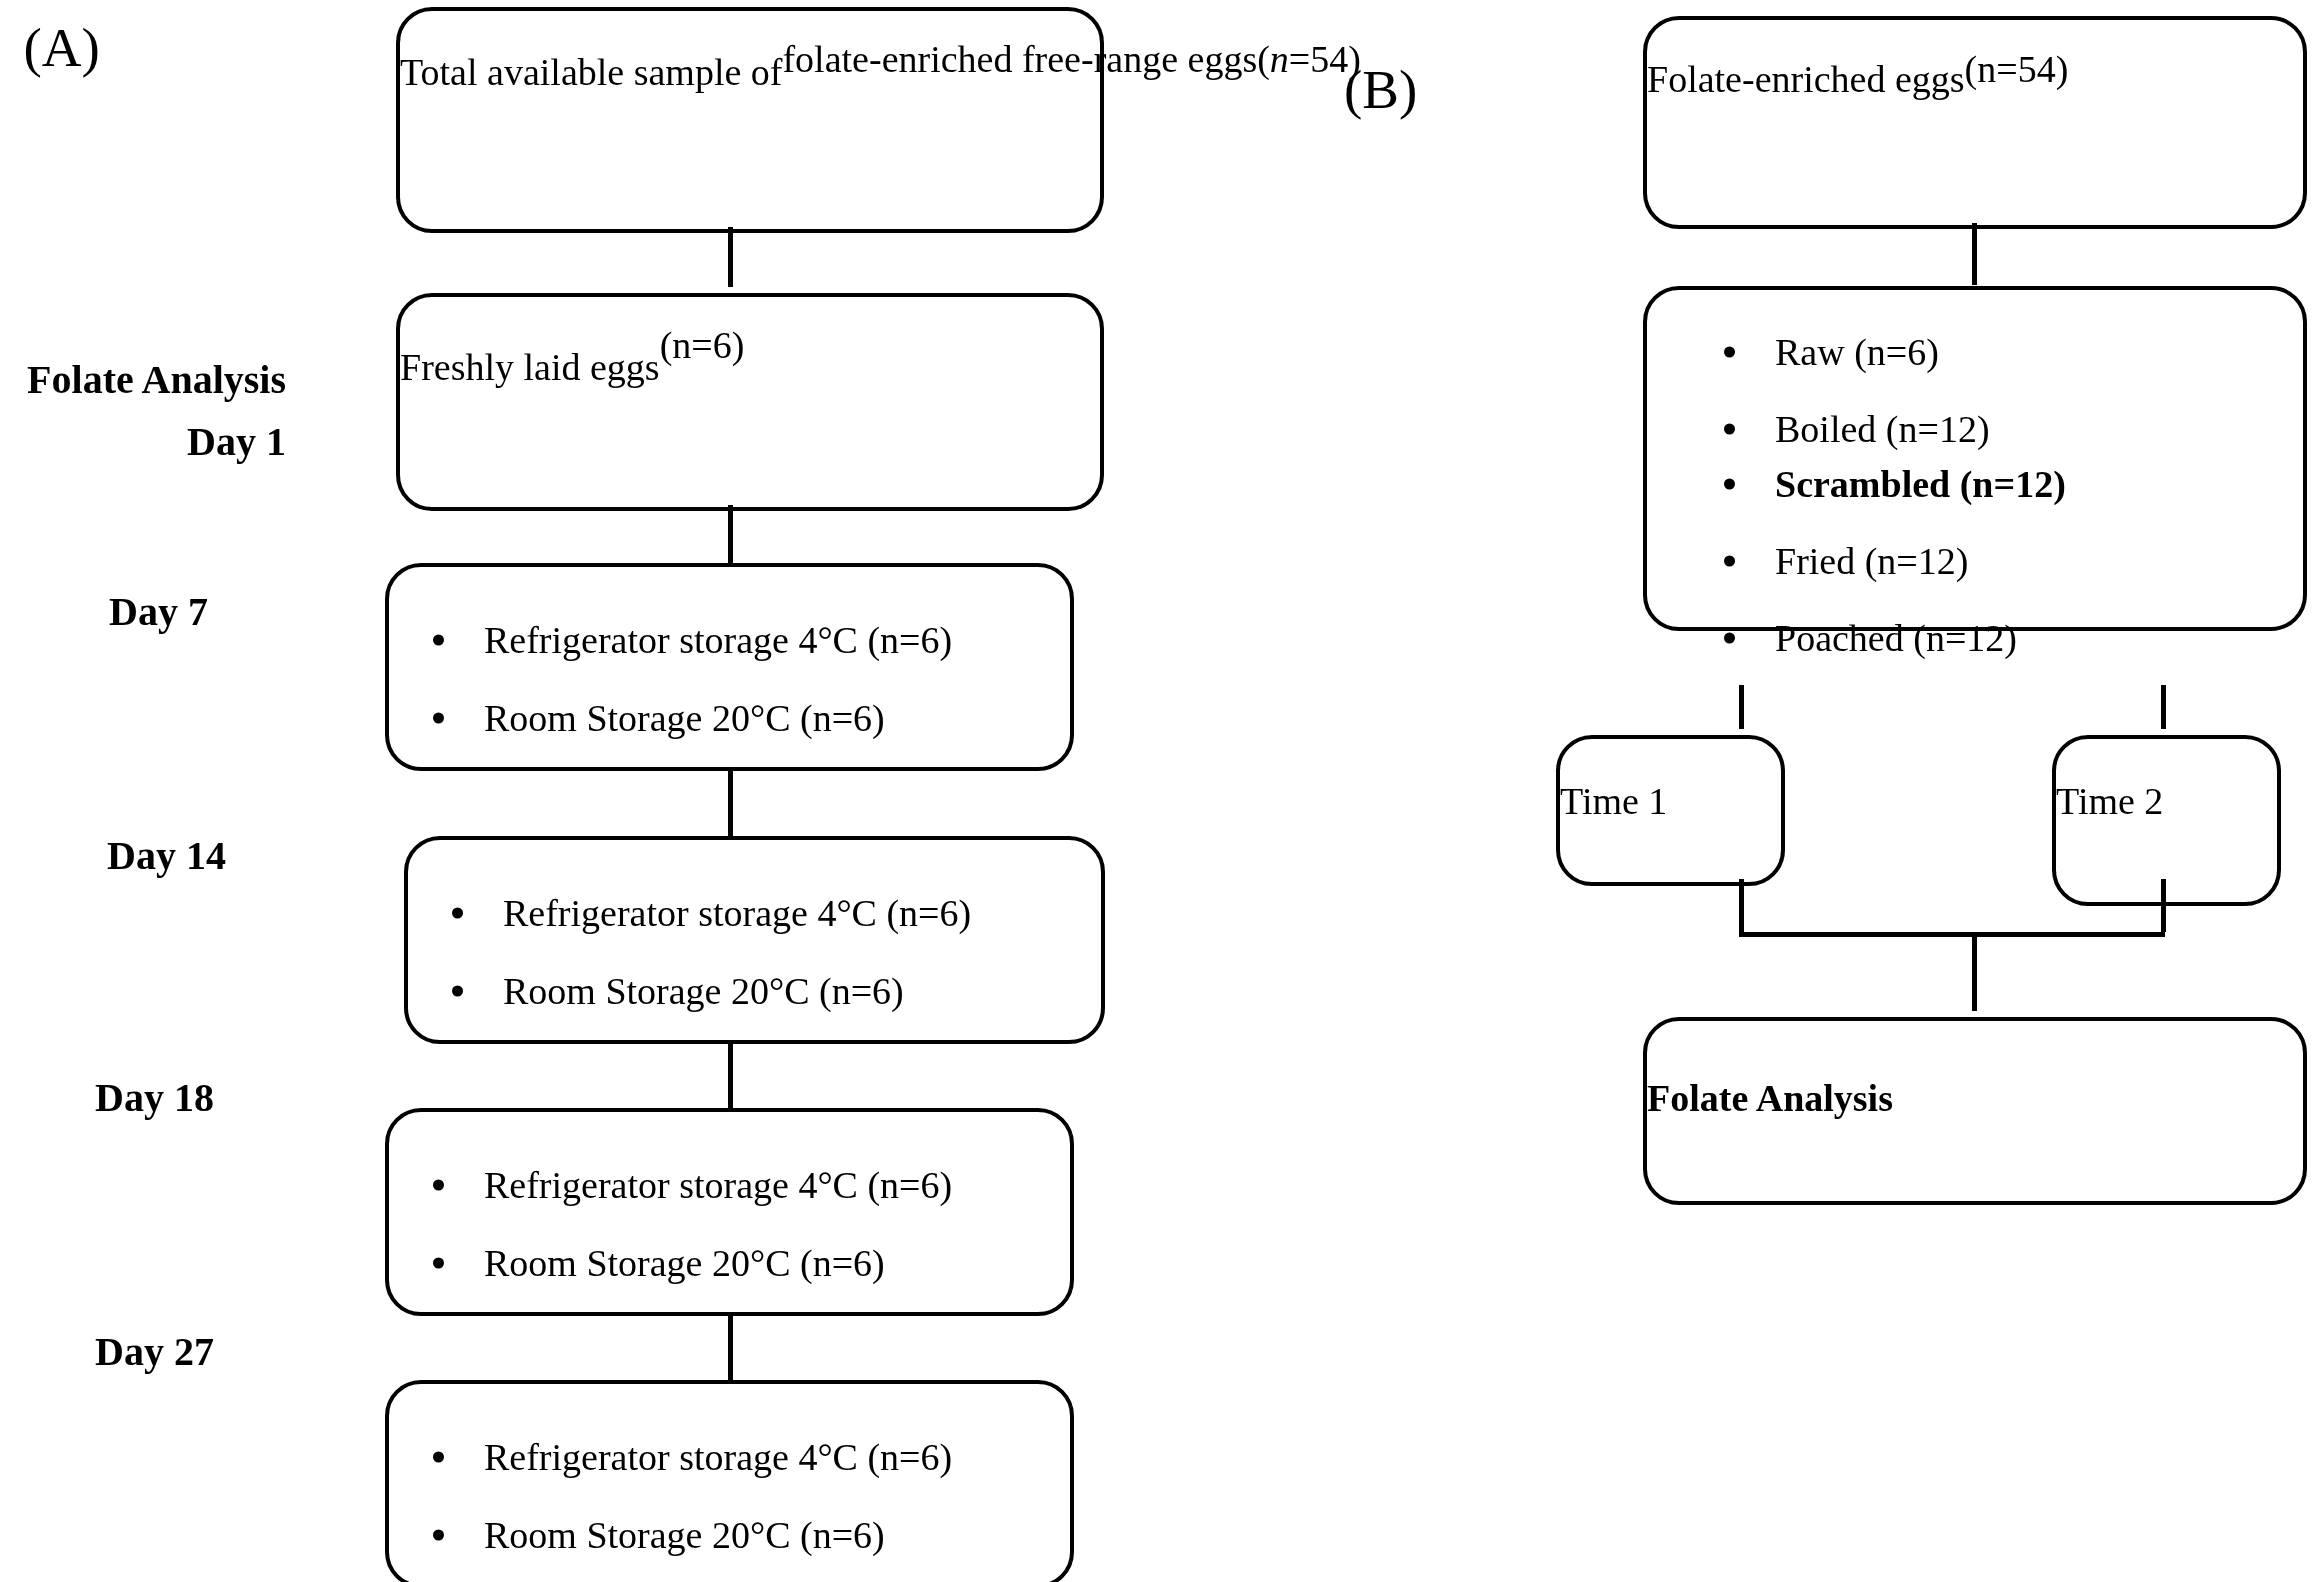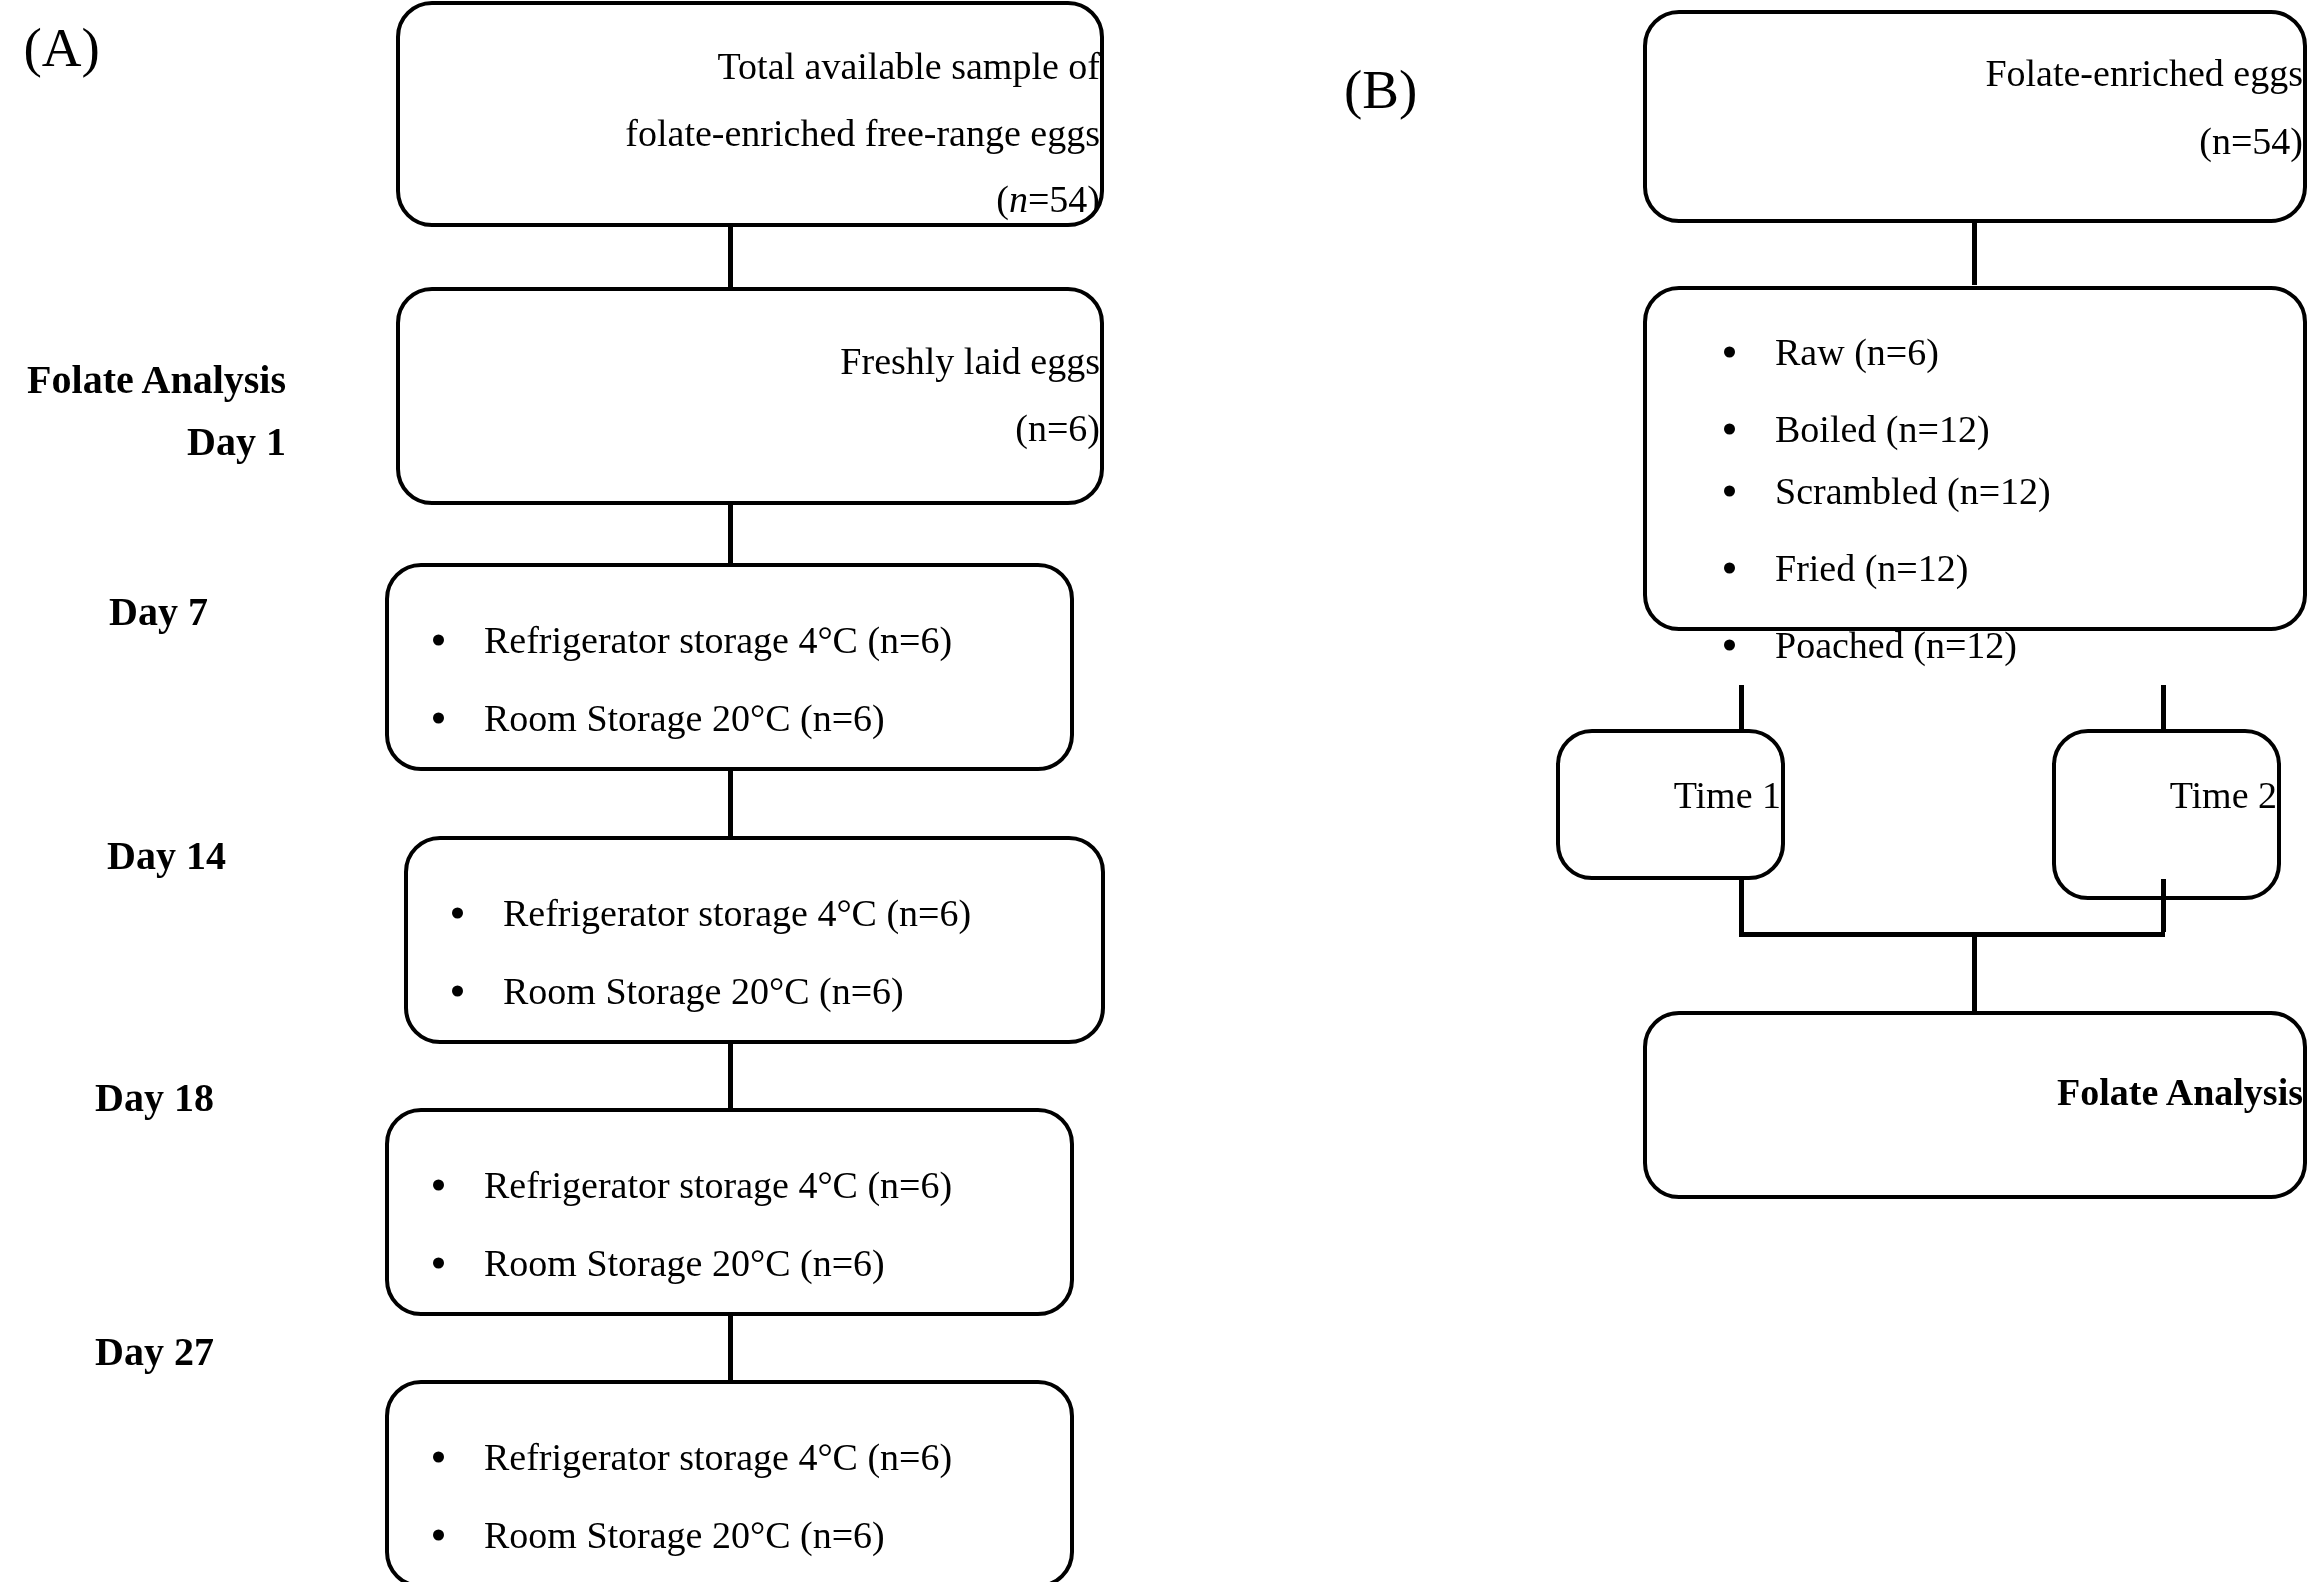--- a/index.html
+++ b/index.html
@@ -19,23 +19,24 @@
   }
   .box{
     position:absolute;
     box-sizing:border-box;
     border:4.5px solid #000000;
     border-radius:36px;
     background:#ffffff;
   }
   .box-center{
     display:flex;
-    flex-direction:column;
-    align-items:flex-end;
+    flex-direction:row;
+    align-items:flex-start;
     justify-content:flex-start;
+    margin-top:6px;
   }
   .line{
     position:absolute;
     background:#000000;
   }
   .vline{width:4.5px;}
   .hline{height:4.5px;}
   .txt{
     font-size:38px;
     line-height:1.0;
@@ -150,21 +151,21 @@
     <div class="txt" style="margin-top:40px;">Folate-enriched eggs</div>
     <div class="txt" style="margin-top:30px;">(n=54)</div>
   </div>
 
   <div class="line vline" style="left:1972px;top:223px;height:62px;"></div>
 
   <div class="box" style="left:1643px;top:286px;width:664px;height:345px;">
     <ul class="bullet-list" style="left:77px;top:43px;">
       <li class="bullet-item">Raw (n=6)</li>
       <li class="bullet-item" style="margin-top:39px;">Boiled (n=12)</li>
-      <li class="bullet-item" style="margin-top:24px;">Scrambled (n=12)</li>
+      <li class="bullet-item" style="margin-top:17px;font-weight:bold;">Scrambled (n=12)</li>
       <li class="bullet-item" style="margin-top:39px;">Fried (n=12)</li>
       <li class="bullet-item" style="margin-top:39px;">Poached (n=12)</li>
     </ul>
   </div>
 
   <div class="line vline" style="left:1739px;top:685px;height:44px;"></div>
   <div class="line vline" style="left:2161px;top:685px;height:44px;"></div>
 
   <div class="box box-center" style="left:1556px;top:729px;width:229px;height:151px;">
     <div class="txt" style="margin-top:43px;">Time 1</div>

